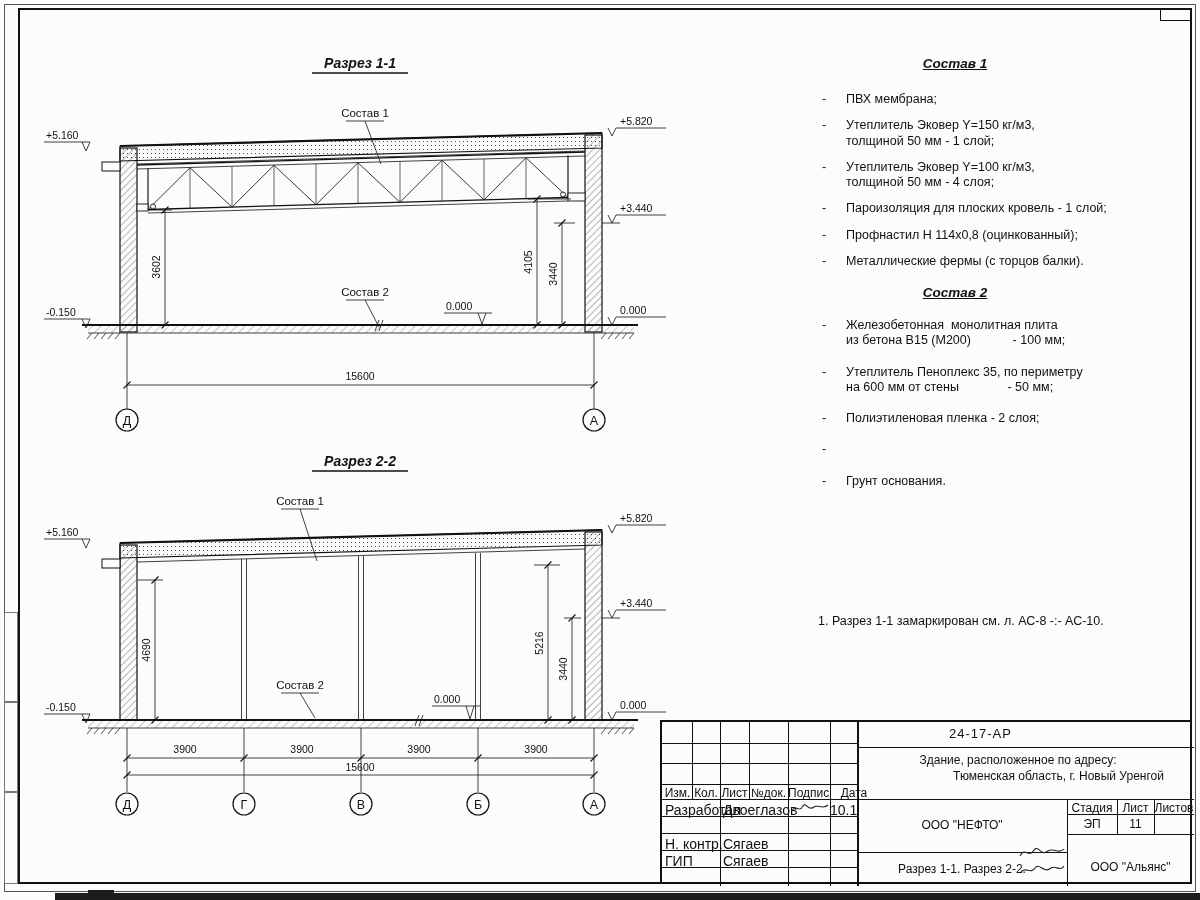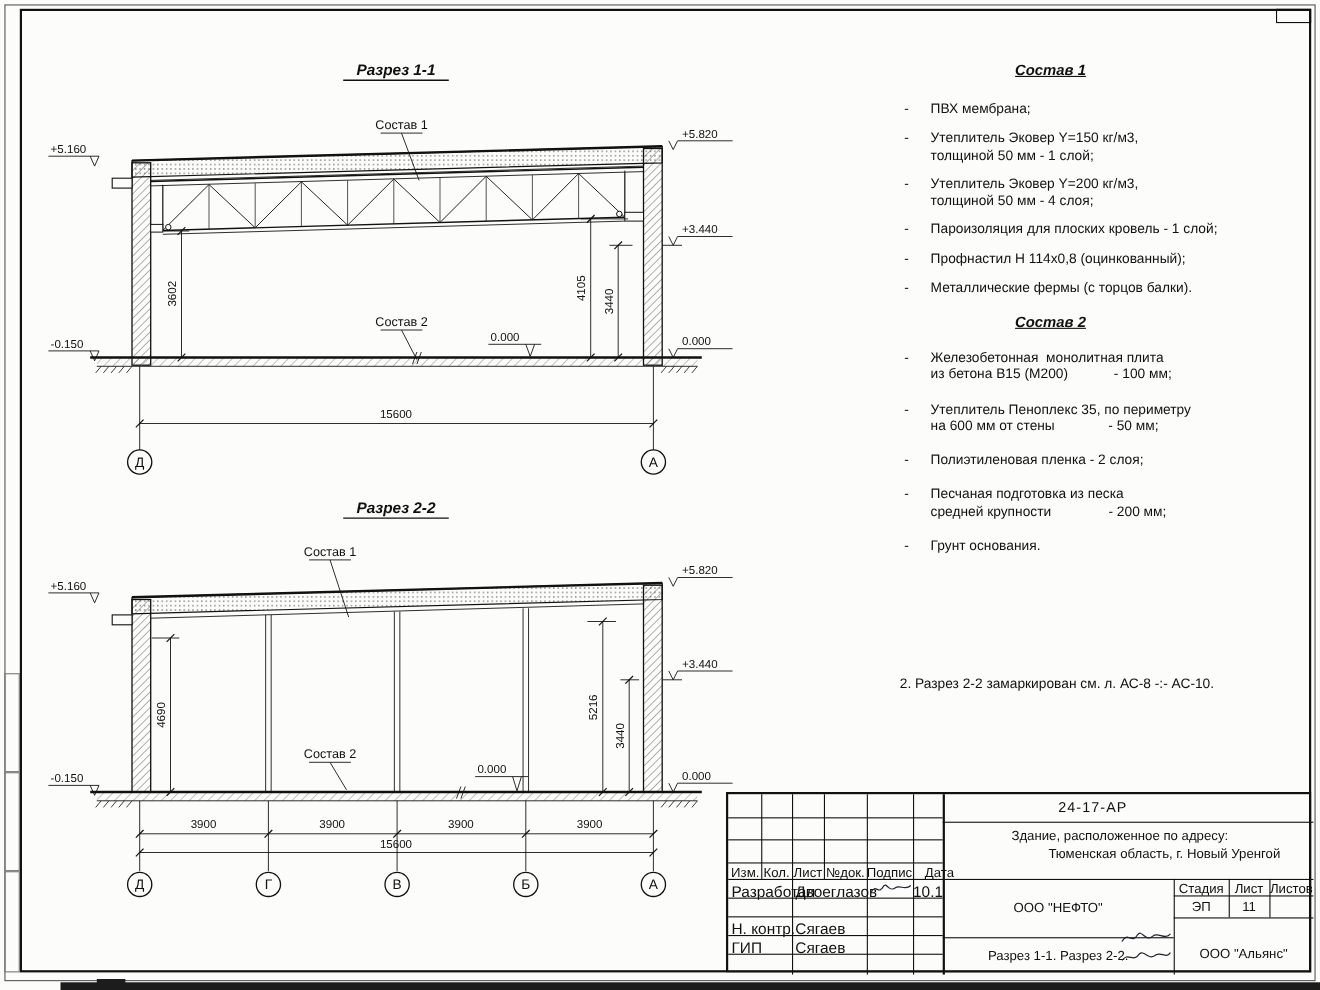--- a/index.html
+++ b/index.html
@@ -389,21 +389,21 @@
       <span class="dash">-</span>
       <span class="txt">ПВХ мембрана;</span>
     </div>
     <div class="spec-item">
       <span class="dash">-</span>
       <span class="txt">Утеплитель Эковер Y=150 кг/м3,
 толщиной 50 мм - 1 слой;</span>
     </div>
     <div class="spec-item">
       <span class="dash">-</span>
-      <span class="txt">Утеплитель Эковер Y=200 кг/м3,
+      <span class="txt">Утеплитель Эковер Y=100 кг/м3,
 толщиной 50 мм - 4 слоя;</span>
     </div>
     <div class="spec-item">
       <span class="dash">-</span>
       <span class="txt">Пароизоляция для плоских кровель - 1 слой;</span>
     </div>
     <div class="spec-item">
       <span class="dash">-</span>
       <span class="txt">Профнастил Н 114х0,8 (оцинкованный);</span>
     </div>
@@ -425,31 +425,29 @@
       <span class="dash">-</span>
       <span class="txt">Утеплитель Пеноплекс 35, по периметру
 на 600 мм от стены              - 50 мм;</span>
     </div>
     <div class="spec-item">
       <span class="dash">-</span>
       <span class="txt">Полиэтиленовая пленка - 2 слоя;</span>
     </div>
     <div class="spec-item">
       <span class="dash">-</span>
-      <span class="txt">Песчаная подготовка из песка
-средней крупности               - 200 мм;</span>
     </div>
     <div class="spec-item">
       <span class="dash">-</span>
       <span class="txt">Грунт основания.</span>
     </div>
   </div>
 
   <div class="notes" style="left:818px;top:612px">
-    <div>2. Разрез 2-2 замаркирован см. л. АС-8 -:- АС-10.</div>
+    <div>1. Разрез 1-1 замаркирован см. л. АС-8 -:- АС-10.</div>
   </div>
 
   <div class="titleblock">
 
     <div class="vl" style="left:30px;top:0;height:77px"></div>
     <div class="vl" style="left:58px;top:0;height:164px"></div>
     <div class="vl" style="left:87px;top:0;height:77px"></div>
     <div class="vl" style="left:126px;top:0;height:164px"></div>
     <div class="vl" style="left:168px;top:0;height:164px"></div>
     <div class="vl" style="left:195px;top:0;height:164px;width:2px"></div>
@@ -463,21 +461,21 @@
     <div class="hl" style="top:77px;left:0;width:532px"></div>
     <div class="hl" style="top:94px;left:0;width:195px"></div>
     <div class="hl" style="top:111px;left:0;width:195px"></div>
     <div class="hl" style="top:128px;left:0;width:195px"></div>
     <div class="hl" style="top:145px;left:0;width:195px"></div>
     <div class="hl" style="top:25px;left:195px;width:337px"></div>
     <div class="hl" style="top:92px;left:405px;width:127px"></div>
     <div class="hl" style="top:112px;left:405px;width:127px"></div>
     <div class="hl" style="top:130px;left:195px;width:210px"></div>
 
-    <div class="cell tb-c fs13" style="left:195px;top:4px;width:273px">24-17-АР</div>
+    <div class="cell tb-c fs13" style="left:182px;top:4px;width:273px">24-17-АР</div>
     <div class="cell tb-c fs12" style="left:195px;top:31px;width:322px">Здание, расположенное по адресу:</div>
     <div class="cell tb-c fs12" style="left:195px;top:47px;width:403px">Тюменская область, г. Новый Уренгой</div>
 
     <div class="cell tb-c fs9" style="left:1px;top:64px;width:29px">Изм.</div>
     <div class="cell tb-c fs9" style="left:30px;top:64px;width:28px">Кол.</div>
     <div class="cell tb-c fs9" style="left:58px;top:64px;width:29px">Лист</div>
     <div class="cell tb-c fs9" style="left:87px;top:64px;width:39px">№док.</div>
     <div class="cell tb-c fs9" style="left:126px;top:64px;width:42px">Подпись</div>
     <div class="cell tb-c fs9" style="left:168px;top:64px;width:48px">Дата</div>
 

